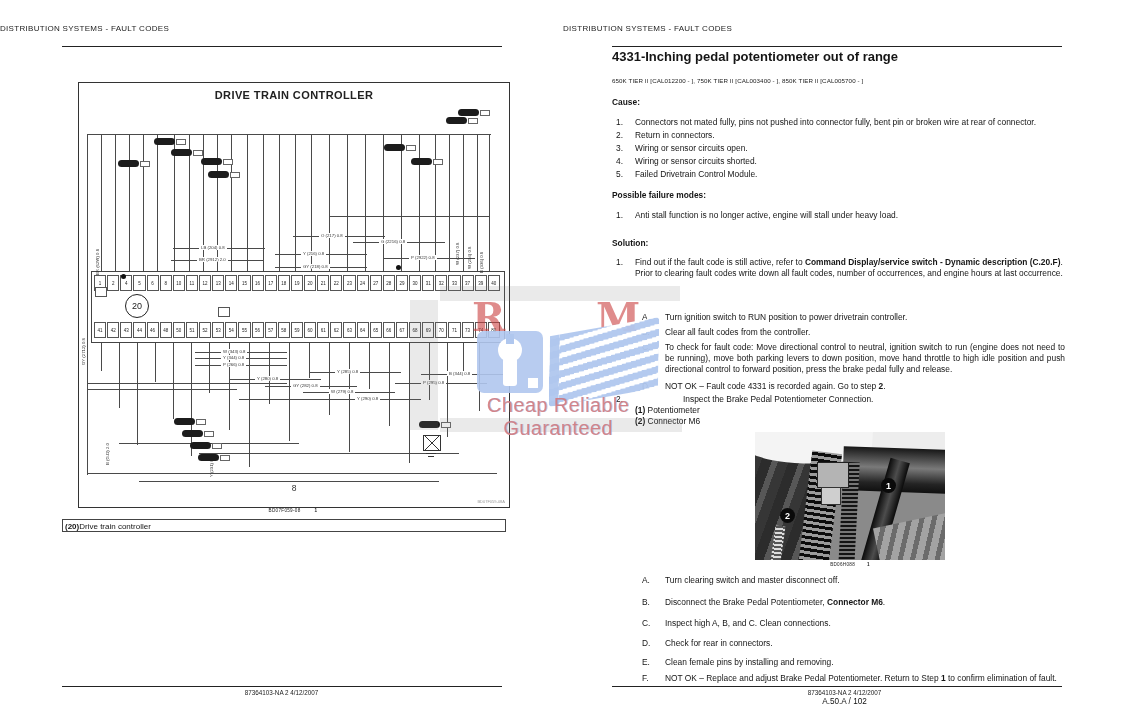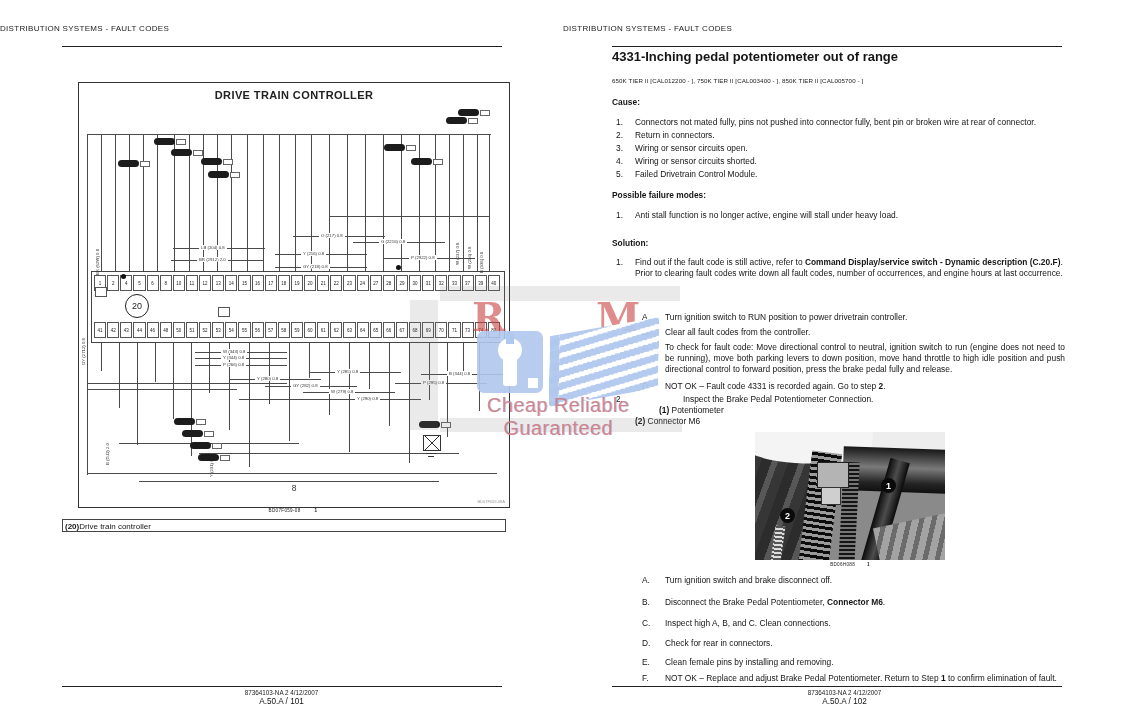--- a/index.html
+++ b/index.html
@@ -326,21 +326,20 @@
     <div class="fig-ref">
       <span>BD07F059-08</span><b>1</b>
     </div>
 
     <div id="caption-box">
       <b>(20)</b><span>Drive train controller</span>
     </div>
 
     <div class="foot-rule" style="left:62px;width:440px;"></div>
     <div class="foot1">87364103-NA 2 4/12/2007</div>
-    <div class="foot2">A.50.A / 101</div>
   </div>
 
   <div class="page" id="page-right">
     <div class="pg-header">DISTRIBUTION SYSTEMS - FAULT CODES</div>
     <div class="head-rule" style="left:49px;width:450px;"></div>
     <div class="rp-title">4331-Inching pedal potentiometer out of range</div>
     <div class="rp-models">650K TIER II [CAL012200 - ], 750K TIER II [CAL003400 - ], 850K TIER II [CAL005700 - ]</div>
 
     <div class="h8" style="top:97px;">Cause:</div>
     <div class="li-row" style="top:117px;">
@@ -394,21 +393,21 @@
       </div>
     <div class="li-sub" style="top:381px;">
         <span class="li-let">D.</span>
         <span class="li-txt"><span>NOT OK – Fault code 4331 is recorded again.  Go to step </span><b>2</b><span>.</span></span>
       </div>
 
     <div class="li-row" style="top:394px;">
       <span class="li-num">2.</span>
       <span class="step-body">
         <span style="display:block;margin-left:48px;">Inspect the Brake Pedal Potentiometer Connection.</span>
-        <span class="legend-line" style="display:block;margin-left:24px;"><b>(1)</b><span> Potentiometer</span></span>
+        <span class="legend-line" style="display:block;"><b>(1)</b><span> Potentiometer</span></span>
         <span class="legend-line" style="display:block;"><b>(2)</b><span> Connector M6</span></span>
       </span>
     </div>
 
     <div id="photo">
       <div class="ph-left"></div>
       <div class="ph-white"></div>
       <div class="ph-white2"></div>
       <div class="ph-cyl"></div>
       <div class="ph-hose"></div>
@@ -420,21 +419,21 @@
       <div class="ph-wire"></div>
       <div class="callout" id="callout-1">1</div>
       <div class="callout" id="callout-2">2</div>
     </div>
     <div class="photo-ref">
       <span>BD06H088</span><b>1</b>
     </div>
 
     <div class="li-sub" style="top:575px;">
         <span class="li-let">A.</span>
-        <span class="li-txt"><span>Turn ignition switch and brake disconnect off.</span><b></b><span></span></span>
+        <span class="li-txt"><span>Turn clearing switch and master disconnect off.</span><b></b><span></span></span>
       </div>
     <div class="li-sub" style="top:597px;">
         <span class="li-let">B.</span>
         <span class="li-txt"><span>Disconnect the Brake Pedal Potentiometer, </span><b>Connector M6</b><span>.</span></span>
       </div>
     <div class="li-sub" style="top:618px;">
         <span class="li-let">C.</span>
         <span class="li-txt"><span>Inspect high A, B, and C. Clean connections.</span><b></b><span></span></span>
       </div>
     <div class="li-sub" style="top:638px;">

